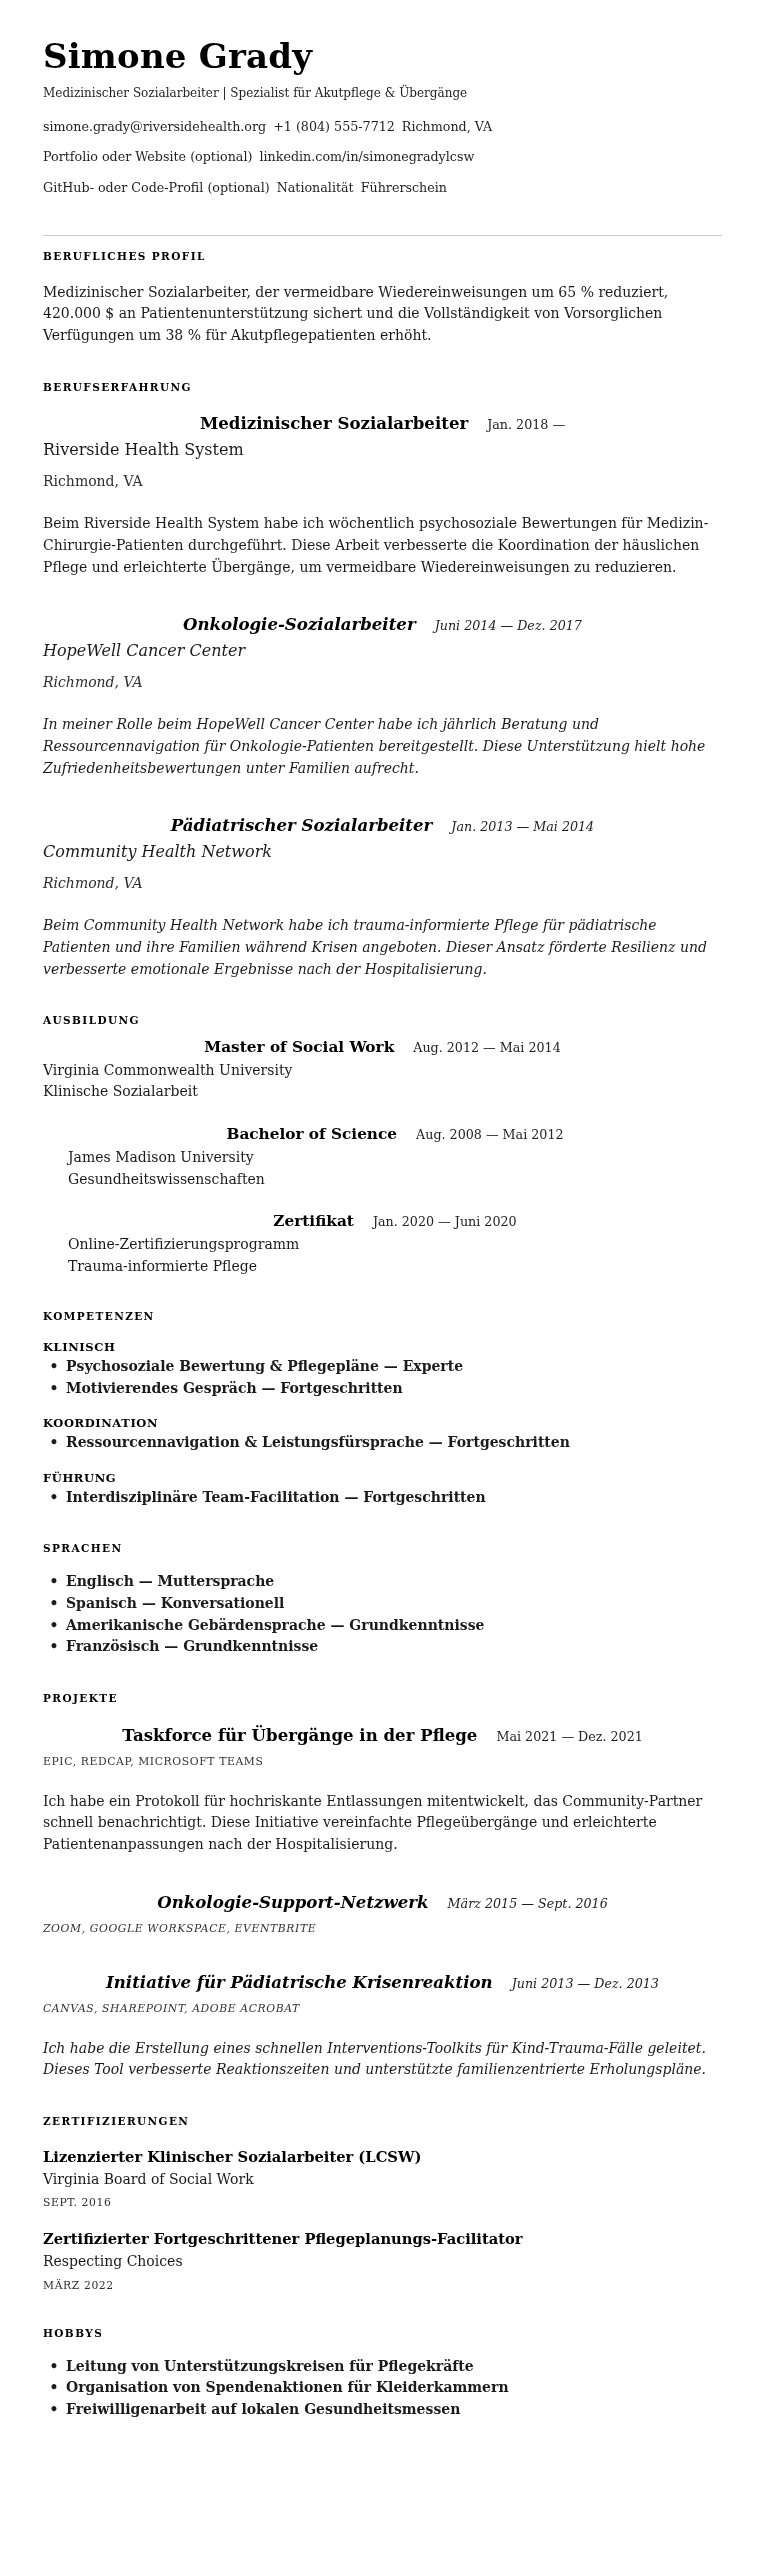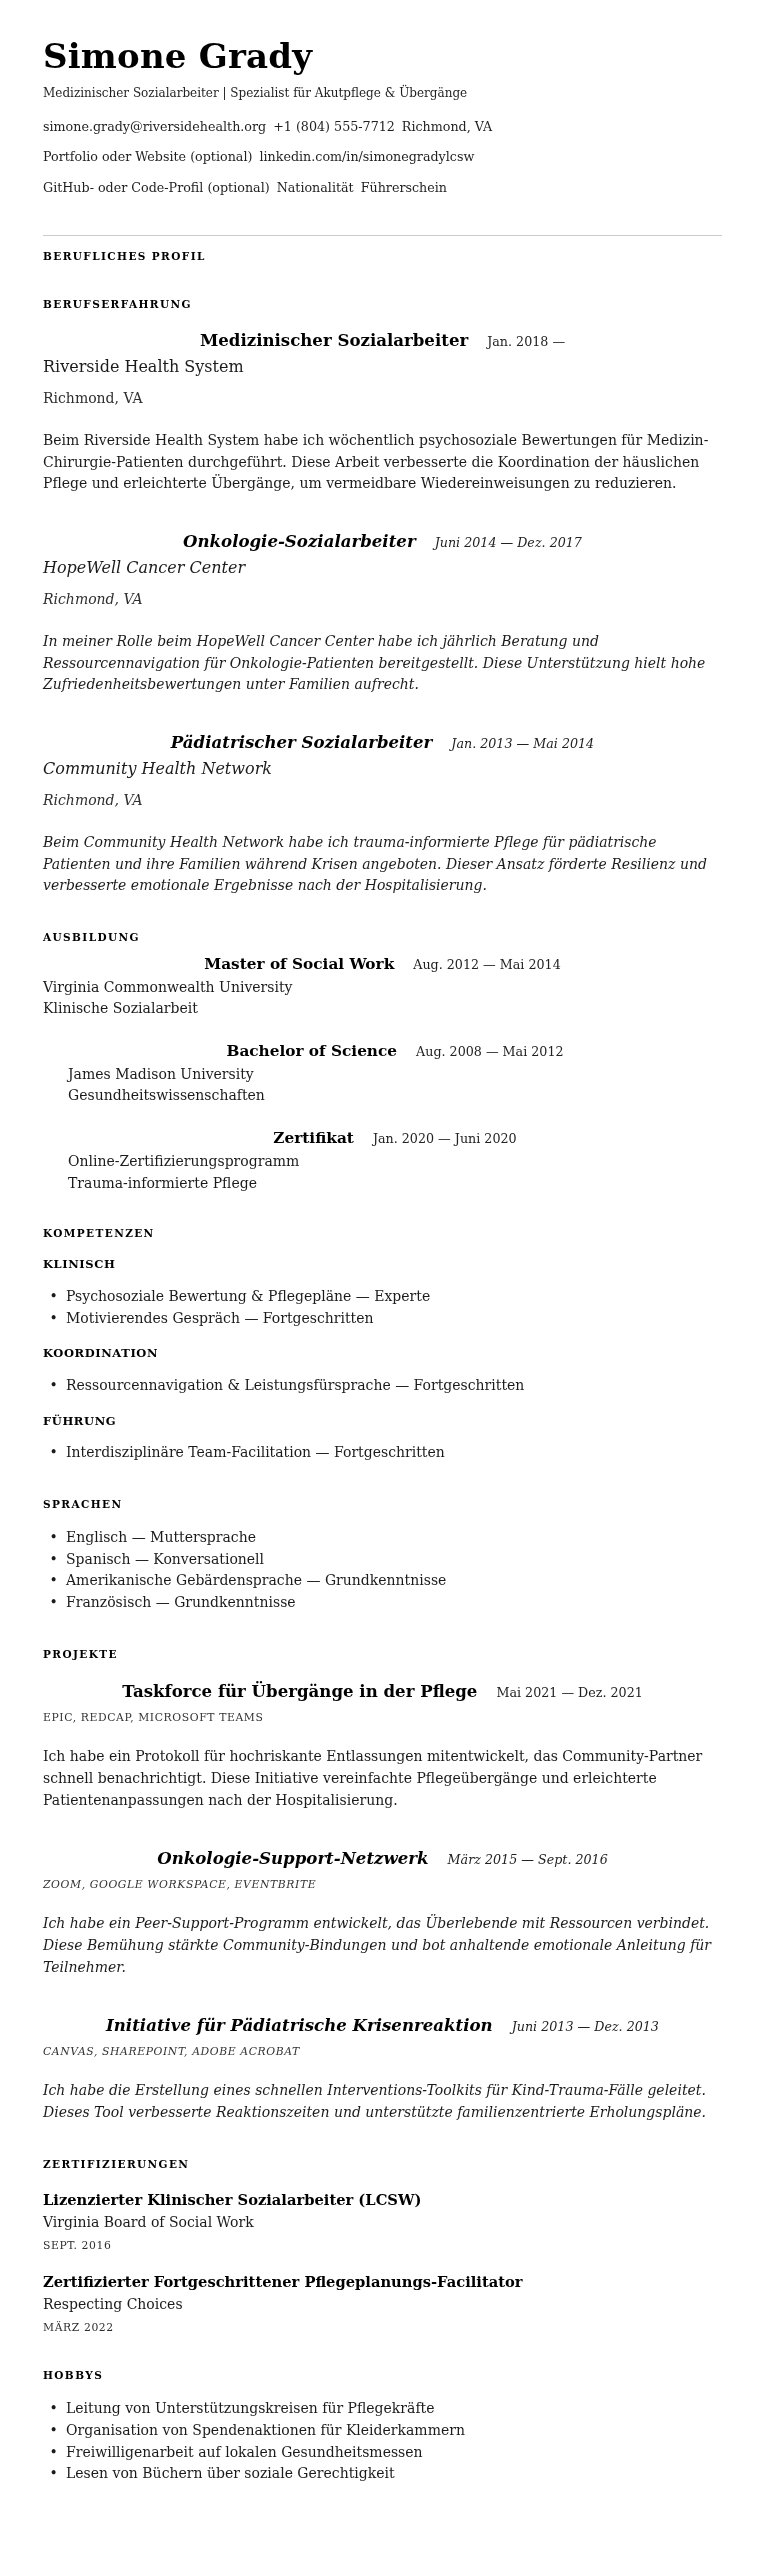--- a/index.html
+++ b/index.html
@@ -31,21 +31,21 @@
   .entry-desc { margin-top:21.7px; }
   .entry-tools { margin:7.6px 0 0; font-size:10.8px; letter-spacing:0.6px; color:#333333; line-height:1.4; }
 
   .edu-entry { margin-top:10px; }
   .edu-entry + .edu-entry { margin-top:23px;margin-left:25px; }
   .edu-degree { margin:0; font-size:15.3px; font-weight:700; color:#000; line-height:1.3; }
   .edu-school { margin:3.2px 0 0; font-size:14px; line-height:1.4; }
   .edu-field { margin:1.9px 0 0; font-size:14px; line-height:1.4; }
 
   .skill-group-name { margin:16.6px 0 0; font-size:11.5px; font-weight:700; letter-spacing:0.6px; color:#000; line-height:1.3; }
-  .bullets { list-style:none; margin:14px 0 0; padding:0; }
+  .bullets { list-style:none; margin:1px 0 0; padding:0;font-weight:bold; }
   .bullets li { position:relative; padding-left:23px; font-size:14px; line-height:1.55; color:#1b1b1b; }
   .bullets li::before { content:"\2022"; position:absolute; left:6.4px; }
   .list-section .bullets { margin-top:15.3px; }
 
   .cert-entry { margin-top:18px; }
   .cert-entry + .cert-entry { margin-top:19px; }
   .cert-name { margin:0; font-size:14.7px; font-weight:700; color:#000; line-height:1.35; }
   .cert-issuer { margin:3.2px 0 0; font-size:14px; line-height:1.4; }
   .cert-date { margin:5.7px 0 0; font-size:10.8px; letter-spacing:0.6px; color:#2e2e2e; line-height:1.4; }
 </style>
@@ -72,20 +72,21 @@
         <span>Nationalität</span>
         <span>Führerschein</span>
       </div>
     </div>
   </header>
 
   <hr class="divider">
 
   <section class="section section--first">
     <h2 class="section-heading">BERUFLICHES PROFIL</h2>
+    <p class="body-text profile-text">Medizinischer Sozialarbeiter, der vermeidbare Wiedereinweisungen um 65 % reduziert, 420.000 $ an Patientenunterstützung sichert und die Vollständigkeit von Vorsorglichen Verfügungen um 38 % für Akutpflegepatienten erhöht.</p>
   </section>
 
   <section class="section">
     <h2 class="section-heading">BERUFSERFAHRUNG</h2>
 
     <div class="entry">
       <div class="entry-header">
         <h3 class="entry-title">Medizinischer Sozialarbeiter</h3>
         <span class="entry-dates">Jan. 2018 —</span>
       </div>
@@ -187,21 +188,20 @@
       <p class="entry-tools">EPIC, REDCAP, MICROSOFT TEAMS</p>
       <p class="body-text entry-desc">Ich habe ein Protokoll für hochriskante Entlassungen mitentwickelt, das Community-Partner schnell benachrichtigt. Diese Initiative vereinfachte Pflegeübergänge und erleichterte Patientenanpassungen nach der Hospitalisierung.</p>
     </div>
 
     <div class="entry">
       <div class="entry-header">
         <h3 class="entry-title">Onkologie-Support-Netzwerk</h3>
         <span class="entry-dates">März 2015 — Sept. 2016</span>
       </div>
       <p class="entry-tools">ZOOM, GOOGLE WORKSPACE, EVENTBRITE</p>
-      <p class="body-text entry-desc">Ich habe ein Peer-Support-Programm entwickelt, das Überlebende mit Ressourcen verbindet. Diese Bemühung stärkte Community-Bindungen und bot anhaltende emotionale Anleitung für Teilnehmer.</p>
     </div>
 
     <div class="entry">
       <div class="entry-header">
         <h3 class="entry-title">Initiative für Pädiatrische Krisenreaktion</h3>
         <span class="entry-dates">Juni 2013 — Dez. 2013</span>
       </div>
       <p class="entry-tools">CANVAS, SHAREPOINT, ADOBE ACROBAT</p>
       <p class="body-text entry-desc">Ich habe die Erstellung eines schnellen Interventions-Toolkits für Kind-Trauma-Fälle geleitet. Dieses Tool verbesserte Reaktionszeiten und unterstützte familienzentrierte Erholungspläne.</p>
     </div>
@@ -222,18 +222,17 @@
       <p class="cert-date">MÄRZ 2022</p>
     </div>
   </section>
 
   <section class="section list-section">
     <h2 class="section-heading">HOBBYS</h2>
     <ul class="bullets">
       <li>Leitung von Unterstützungskreisen für Pflegekräfte</li>
       <li>Organisation von Spendenaktionen für Kleiderkammern</li>
       <li>Freiwilligenarbeit auf lokalen Gesundheitsmessen</li>
-      <li>Lesen von Büchern über soziale Gerechtigkeit</li>
     </ul>
   </section>
 
 </div>
 
 
 </body></html>

